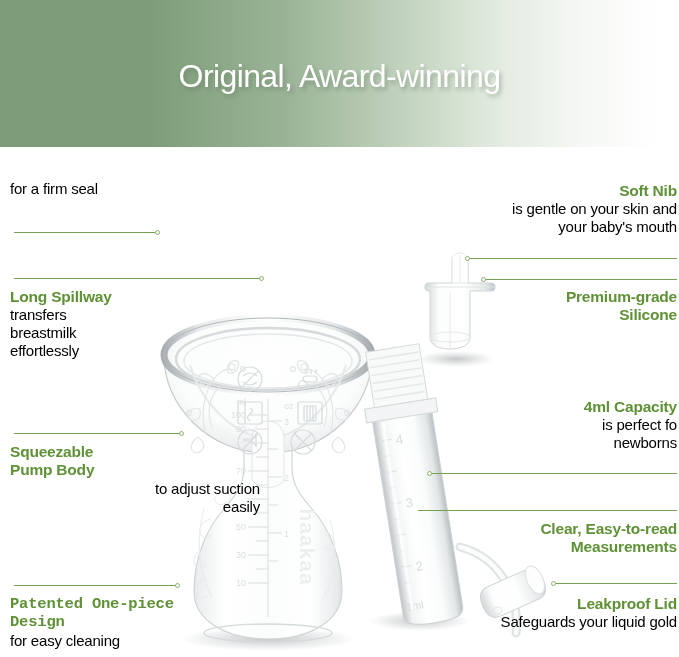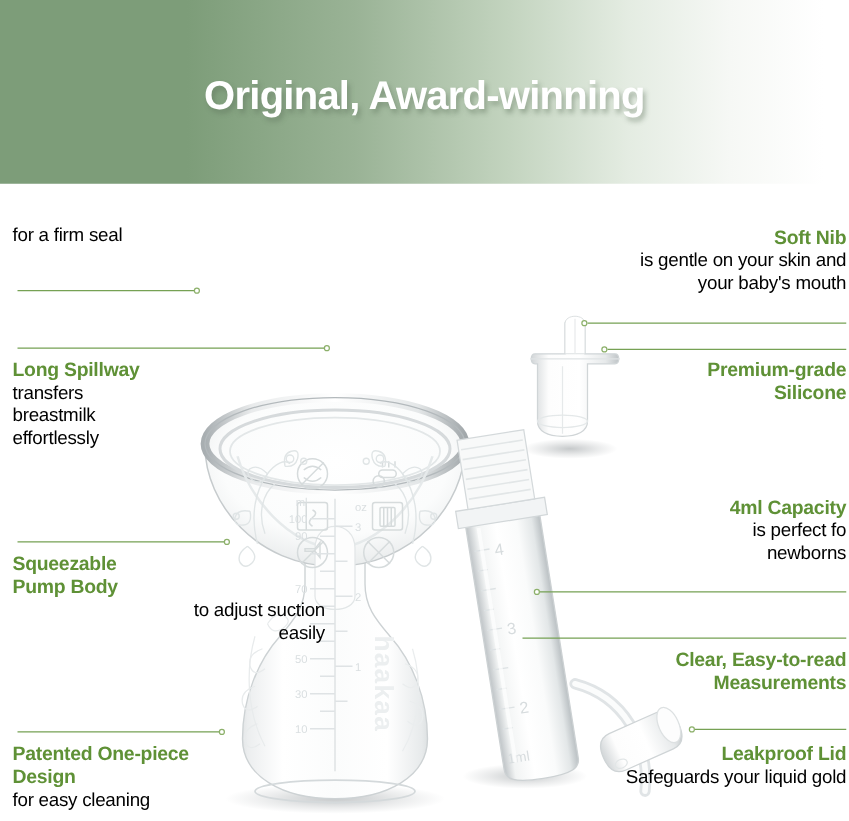--- a/index.html
+++ b/index.html
@@ -38,21 +38,21 @@
     height: 147px;
     display: flex;
     flex-direction: column;
     align-items: center;
     justify-content: center;
     padding-top: 6px;
     box-sizing: border-box;
   }
   .hl {
     color: #ffffff;
-    font-weight: bold;
+    font-weight: normal;
     font-size: 32px;
     line-height: 1.18;
     letter-spacing: -0.6px;
     white-space: nowrap;
     text-shadow: 2px 3px 4px rgba(90,110,88,0.45);
     text-align: right;
   }
 
   
   .callout {
@@ -431,21 +431,21 @@
 </div>
 
 <div class="callout left" style="top:443px;">
   <div class="c-title" style="white-space:pre-line;">Squeezable
 Pump Body</div>
   <div class="c-body" style="white-space:pre-line;text-align:right;">to adjust suction
 easily</div>
 </div>
 
 <div class="callout left" style="top:595px;">
-  <div class="c-title" style="white-space:pre-line;">Patented One-piece
+  <div class="c-title" style="white-space:pre-line;font-family:Liberation Mono, monospace;">Patented One-piece
 Design</div>
   <div class="c-body" style="white-space:pre-line;">for easy cleaning</div>
 </div>
 
 <div class="callout right" style="top:182px; width:265px;">
   <div class="c-title">Soft Nib</div>
   <div class="c-body" style="white-space:pre-line;">is gentle on your skin and
 your baby's mouth</div>
 </div>
 

